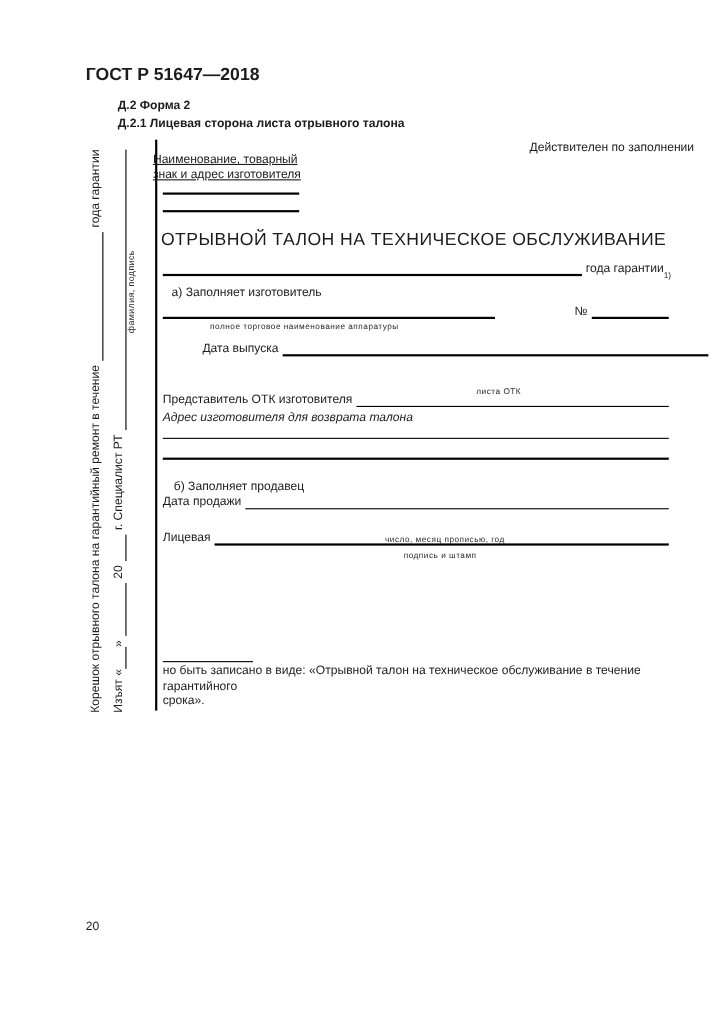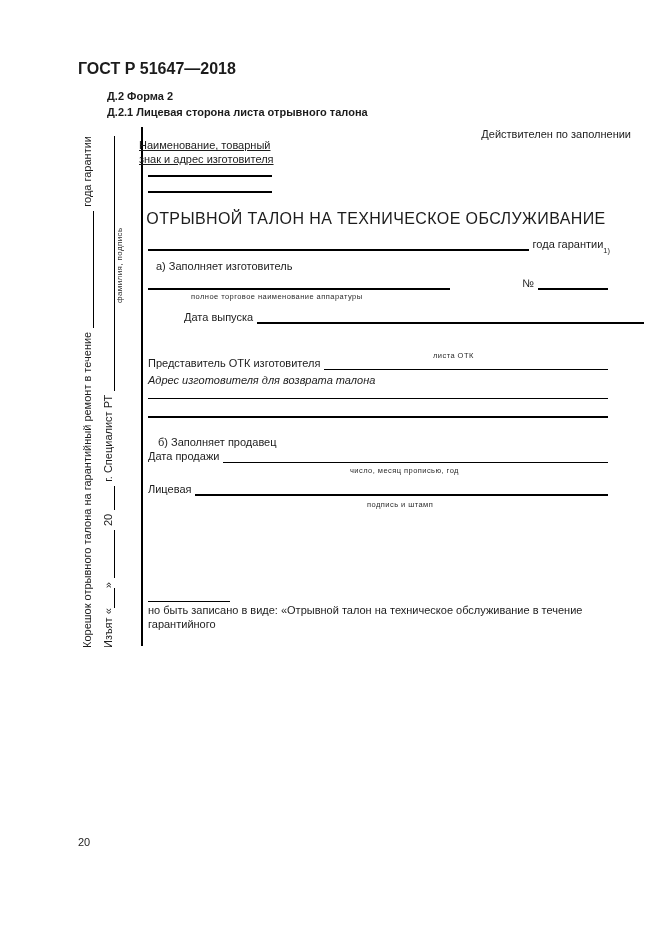--- a/index.html
+++ b/index.html
@@ -108,26 +108,27 @@
 <div class="abs fs11" style="left:148px; top:374px;font-style:italic;">Адрес изготовителя для возврата талона</div>
 <div class="abs hline" style="left:148px; top:398px; width:460px; height:1px;"></div>
 <div class="abs hline" style="left:148px; top:416px; width:460px; height:2px;"></div>
 
 <div class="abs fs11" style="left:158px; top:436px;">б) Заполняет продавец</div>
 
 <div class="abs fs11 row" style="left:148px; top:450px; width:460px;">
   <span class="lbl">Дата продажи</span>
   <span class="fill thin gap4" style="flex:1;"></span>
 </div>
-<div class="abs cap" style="left:350px; top:466px;">число, месяц прописью, год</div>
+<div class="abs cap" style="left:350px; top:486px;">число, месяц прописью, год</div>
 
 <div class="abs fs11 row" style="left:148px; top:483px; width:460px;">
   <span class="lbl">Лицевая</span>
   <span class="fill gap4" style="flex:1;"></span>
 </div>
 <div class="abs cap" style="left:367px; top:500px;">подпись и штамп</div>
 
 <div class="abs hline" style="left:148px; top:601px; width:82px; height:1px;"></div>
 <div class="abs fn" style="left:148px; top:604px; width:466px;">
   <div>но быть записано в виде: «Отрывной талон на техническое обслуживание в течение гарантийного</div>
+  <div>срока».</div>
 </div>
 
 <div class="abs fs11" style="left:78px; top:836px;">20</div>
 
 </body></html>

